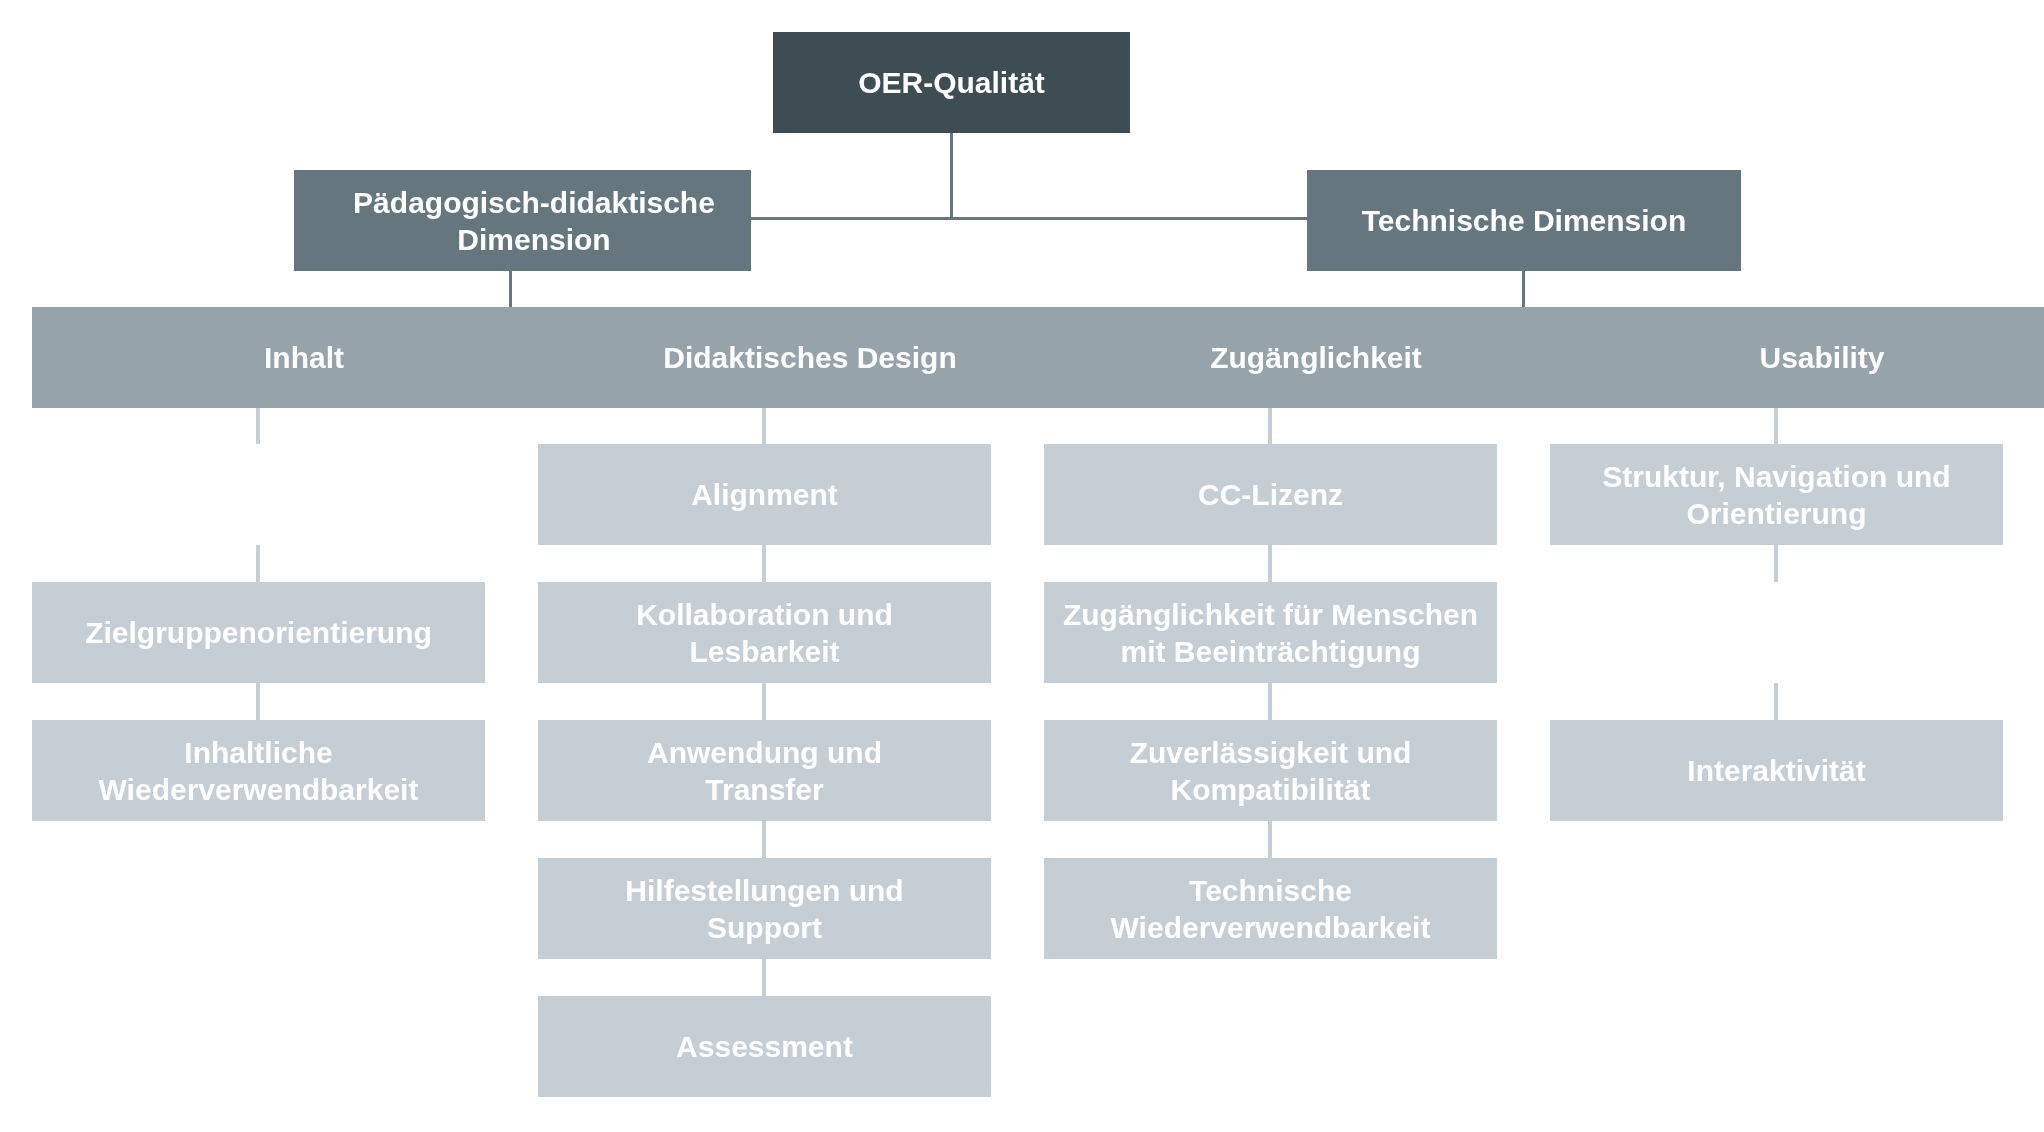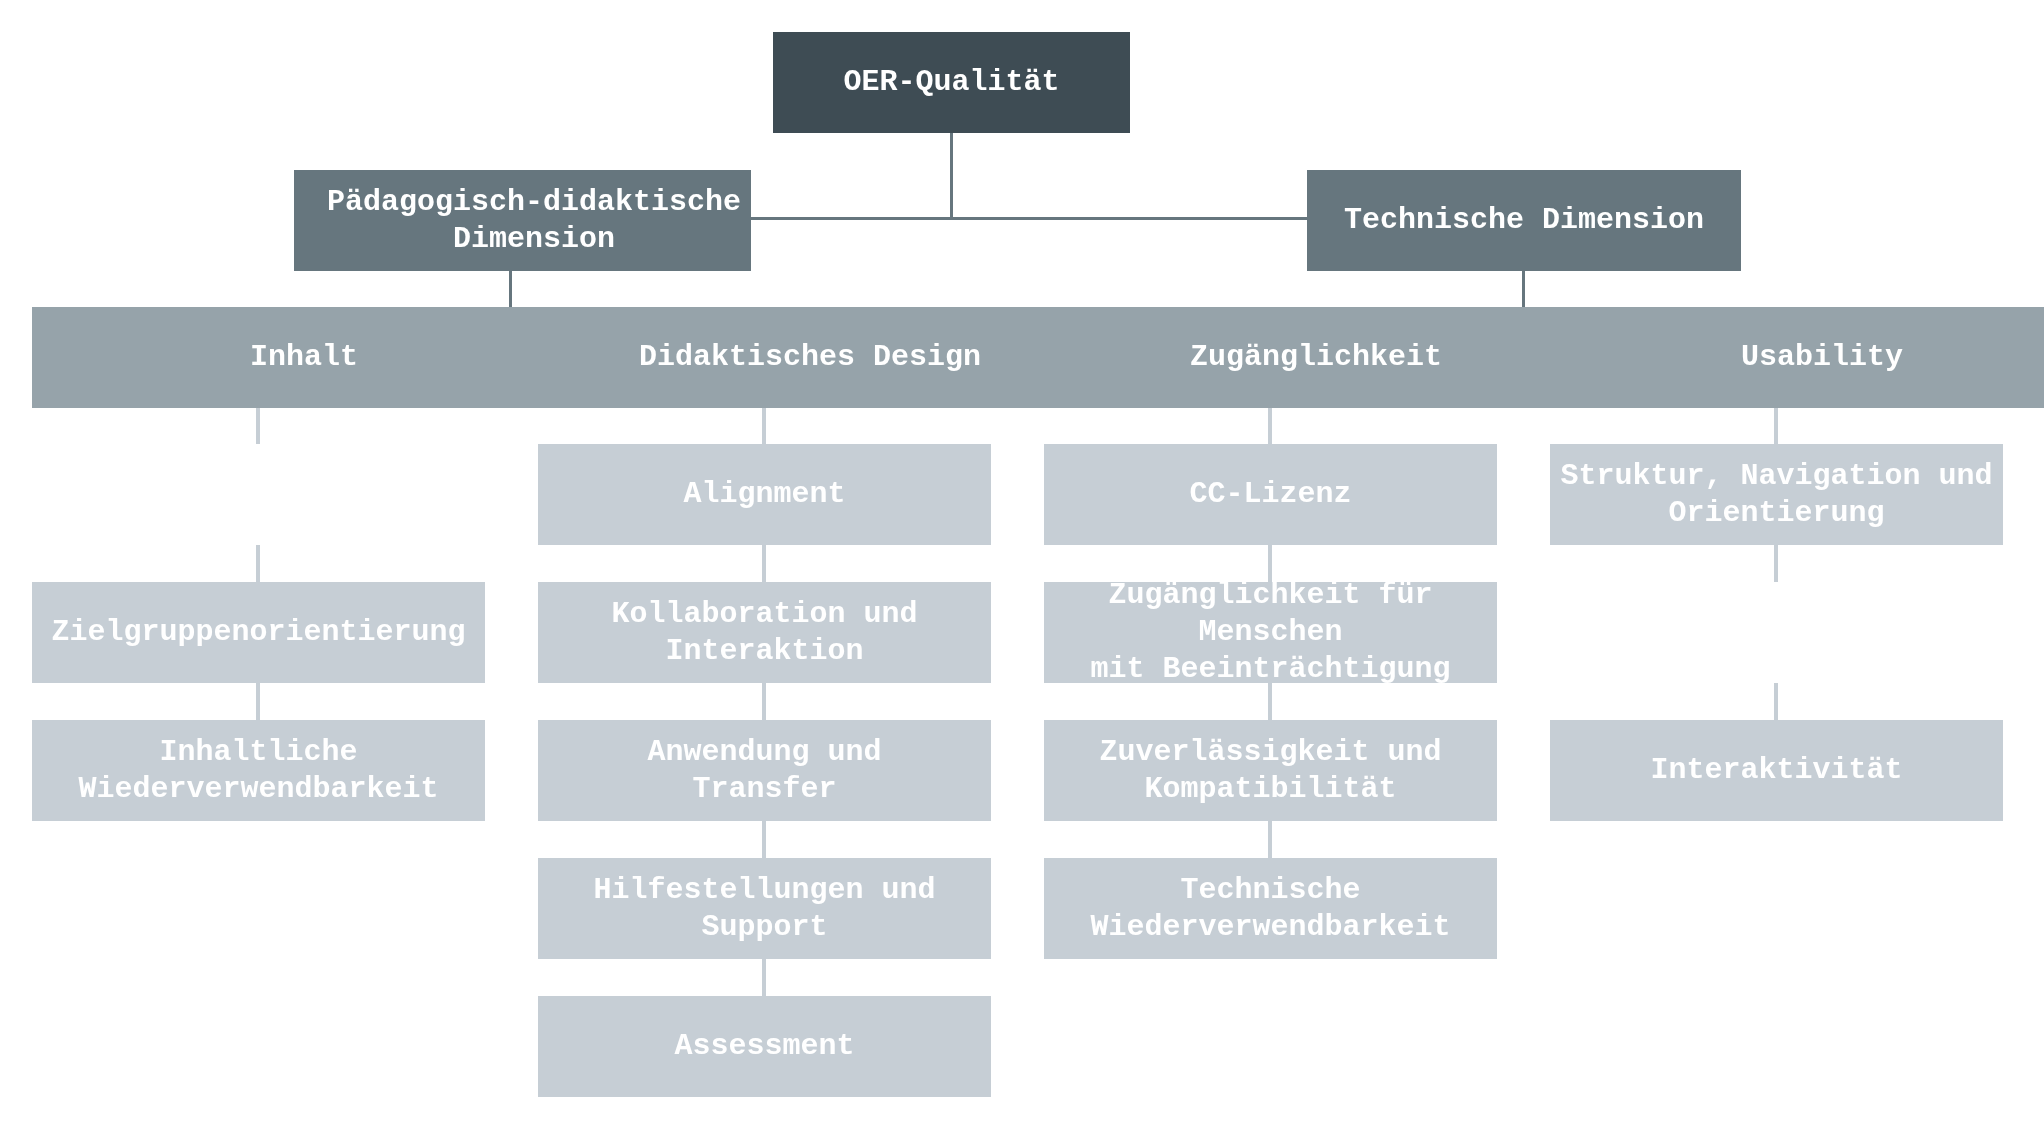--- a/index.html
+++ b/index.html
@@ -14,21 +14,20 @@
   .box {
     position: absolute;
     display: flex;
     align-items: center;
     justify-content: center;
     text-align: center;
     color: var(--text, #fff);
     font-weight: 700;
     font-size: 30px;
     line-height: 37px;
-    font-family: Liberation Mono, monospace;
   }
   .box .lbl { white-space: pre-line; }
   .root { left: 773px; top: 32px;  width: 357px; height: 101px; background: var(--root-bg); }
   .dim  { top: 170px; width: 434px; height: 101px; background: var(--dimension-bg); }
   #dim-left  { left: 294px; padding-left: 23px; }
   #dim-right { left: 1307px; }
   .cat  { top: 307px; width: 544px; height: 101px; background: var(--category-bg); }
   .item { width: 453px; height: 101px; background: var(--item-bg); }
   .colx1 { left: 32px; }
   .colx2 { left: 538px; }
@@ -98,21 +97,21 @@
   </div>
 
   <div class="box cat colx2">
     <span class="lbl">Didaktisches Design</span>
   </div>
   <div class="box item colx2 r1">
     <span class="lbl">Alignment</span>
   </div>
   <div class="box item colx2 r2">
     <span class="lbl">Kollaboration und
-Interaktion</span>
+Lesbarkeit</span>
   </div>
   <div class="box item colx2 r3">
     <span class="lbl">Anwendung und
 Transfer</span>
   </div>
   <div class="box item colx2 r4">
     <span class="lbl">Hilfestellungen und
 Support</span>
   </div>
   <div class="box item colx2 r5">

